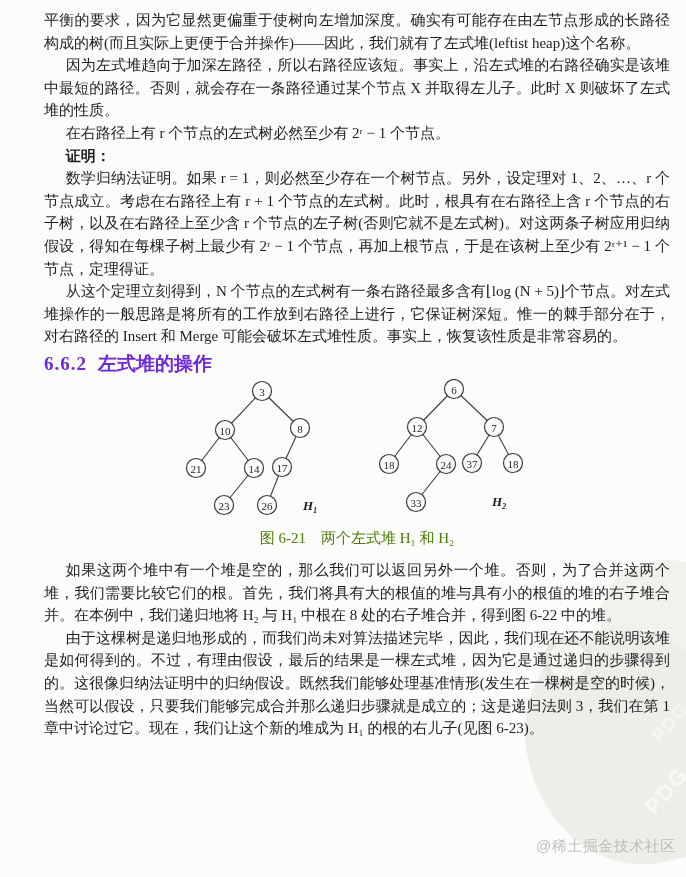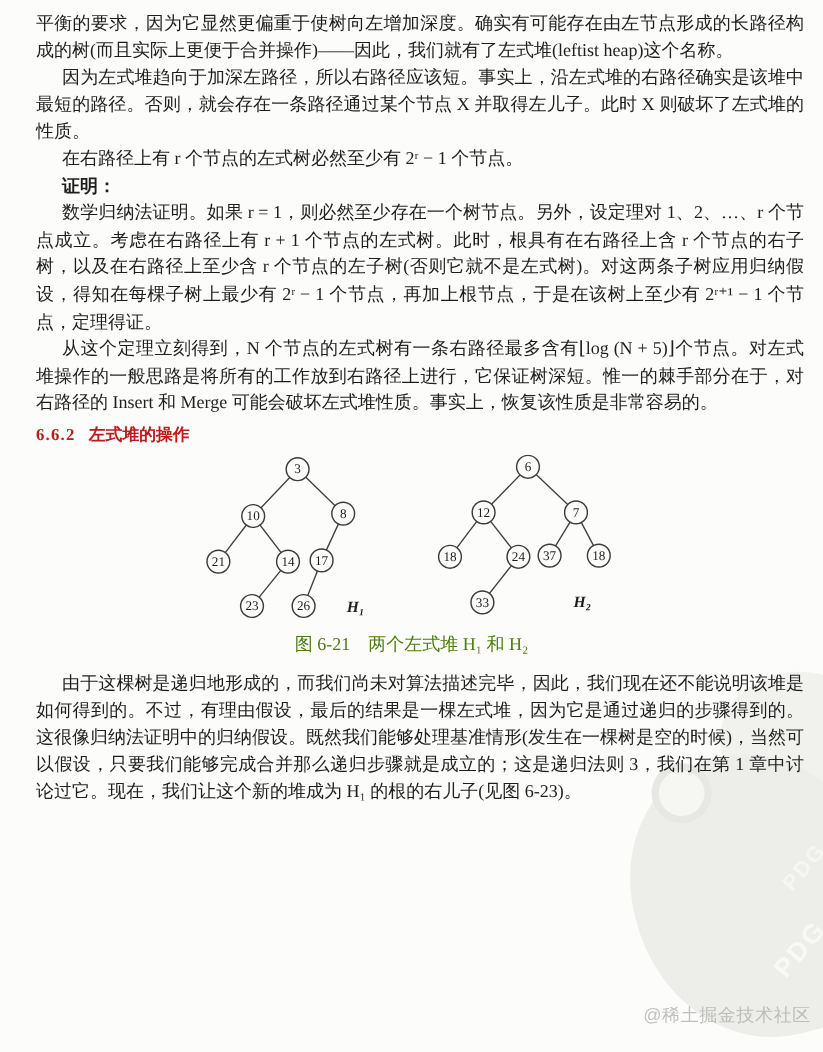--- a/index.html
+++ b/index.html
@@ -32,29 +32,29 @@
   .wm-pdg-1 { left:640px; top:778px; font-size:22px; transform:rotate(-50deg); }
   .wm-pdg-2 { left:648px; top:712px; font-size:18px; transform:rotate(-50deg); opacity:.8; }
   .wm-site {
     position:absolute; left:536px; top:837px; z-index:2;
     font-size:15px; color:#9d9d9d; opacity:.62; letter-spacing:.5px;
     font-family:"Liberation Sans",sans-serif; white-space:nowrap;
   }
   
   .content {
     position:relative; z-index:1;
-    padding:9px 16px 0 30px;
+    padding:9px 16px 0 44px;
     font-size:15px; line-height:22.6px; color:#1e1e1e;
     text-align:justify;
   }
   .content p { text-indent:1.45em; }
   .content p.noindent { text-indent:0; }
   .bold { font-weight:bold; }
   .section-heading {
-    font-size:14px; font-weight:bold; color:#b91c1c;
+    font-size:19px; font-weight:bold; color:#6d28d9;
     margin:5px 0 3px 0; text-align:left;
   }
   .section-heading .sec-num { margin-right:11px; letter-spacing:1px; }
   
   .fig { margin:2px 0 10px -30px; width:686px; text-align:center; }
   .fig svg { display:block; }
   .edge { stroke:#3c3c3c; stroke-width:1.1; }
   .node { fill:#fcfcfa; stroke:#3c3c3c; stroke-width:1.2; }
   .nodeval {
     font-size:11px; fill:#1e1e1e; text-anchor:middle;
@@ -177,17 +177,18 @@
           </g>
           <g>
             <circle cx="402" cy="123" r="9.5" class="node"></circle>
             <text x="402" y="123.5" class="nodeval">33</text>
           </g>
           <text x="478" y="127" class="treelabel">H₂</text>
         </svg>
       <figcaption>图 6-21　两个左式堆 H₁ 和 H₂</figcaption>
     </figure>
 
+    <p>如果这两个堆中有一个堆是空的，那么我们可以返回另外一个堆。否则，为了合并这两个堆，我们需要比较它们的根。首先，我们将具有大的根值的堆与具有小的根值的堆的右子堆合并。在本例中，我们递归地将 H₂ 与 H₁ 中根在 8 处的右子堆合并，得到图 6-22 中的堆。</p>
 
     <p>由于这棵树是递归地形成的，而我们尚未对算法描述完毕，因此，我们现在还不能说明该堆是如何得到的。不过，有理由假设，最后的结果是一棵左式堆，因为它是通过递归的步骤得到的。这很像归纳法证明中的归纳假设。既然我们能够处理基准情形(发生在一棵树是空的时候)，当然可以假设，只要我们能够完成合并那么递归步骤就是成立的；这是递归法则 3，我们在第 1 章中讨论过它。现在，我们让这个新的堆成为 H₁ 的根的右儿子(见图 6-23)。</p>
 
   </div>
 </div>
 
 </body></html>

